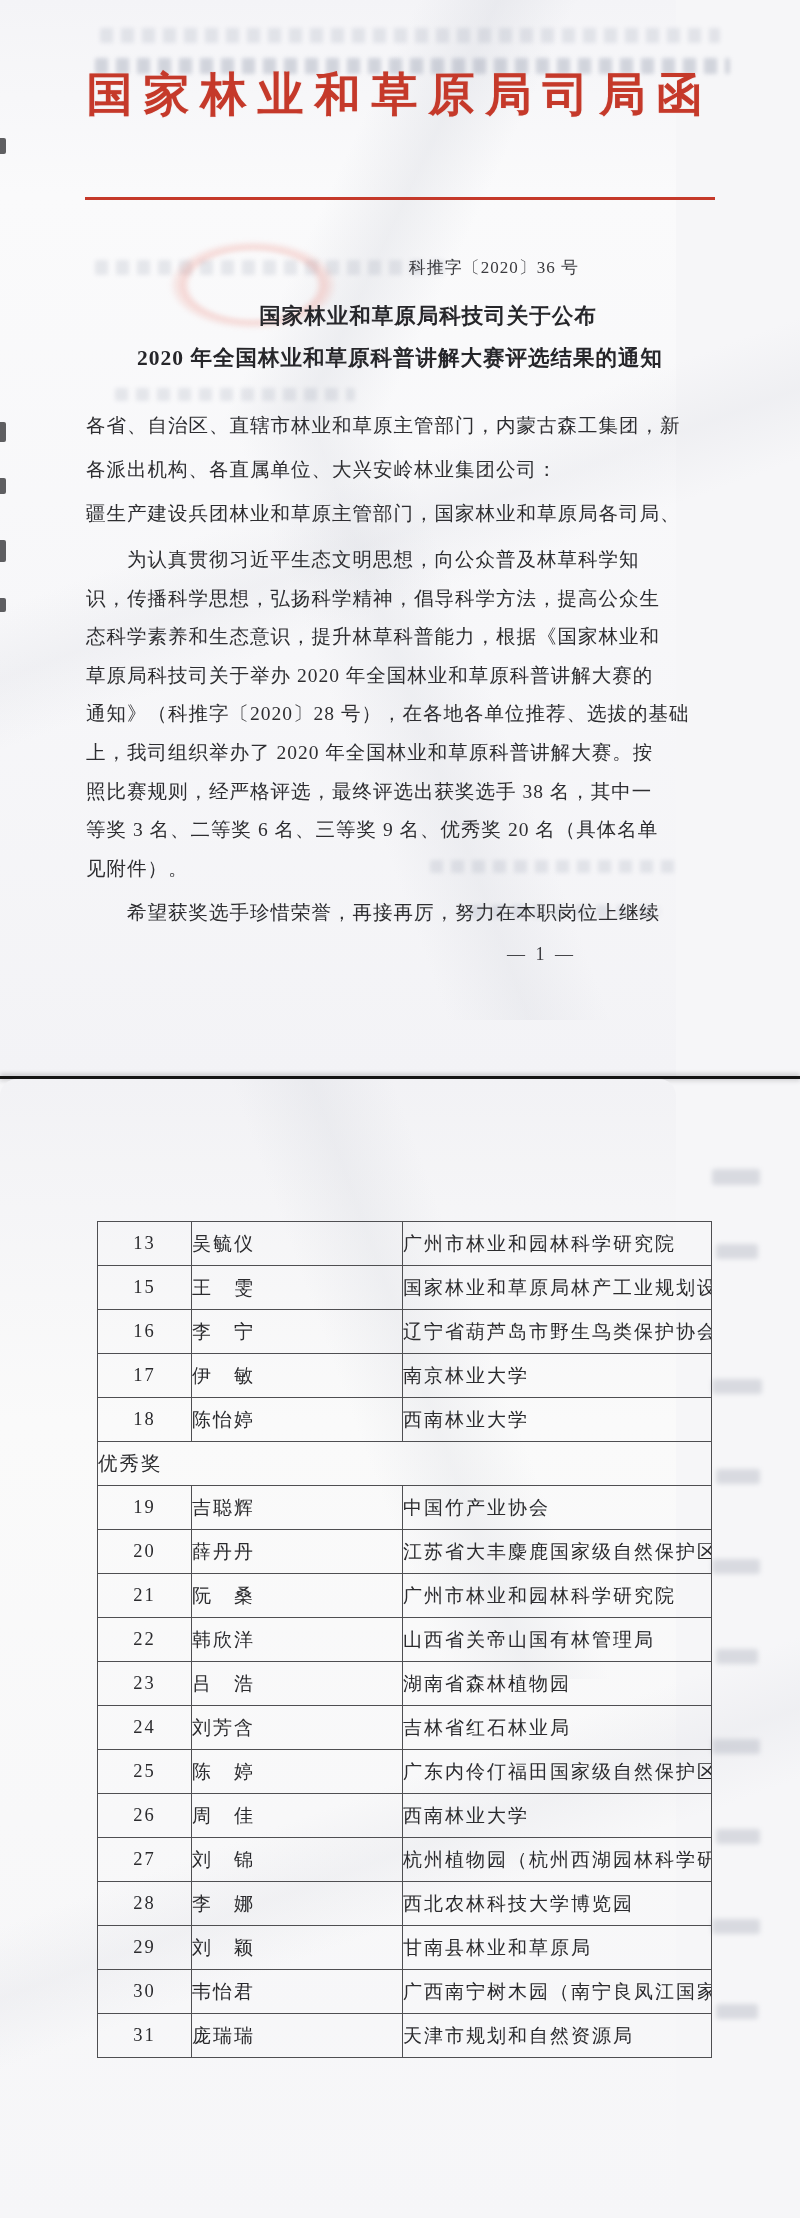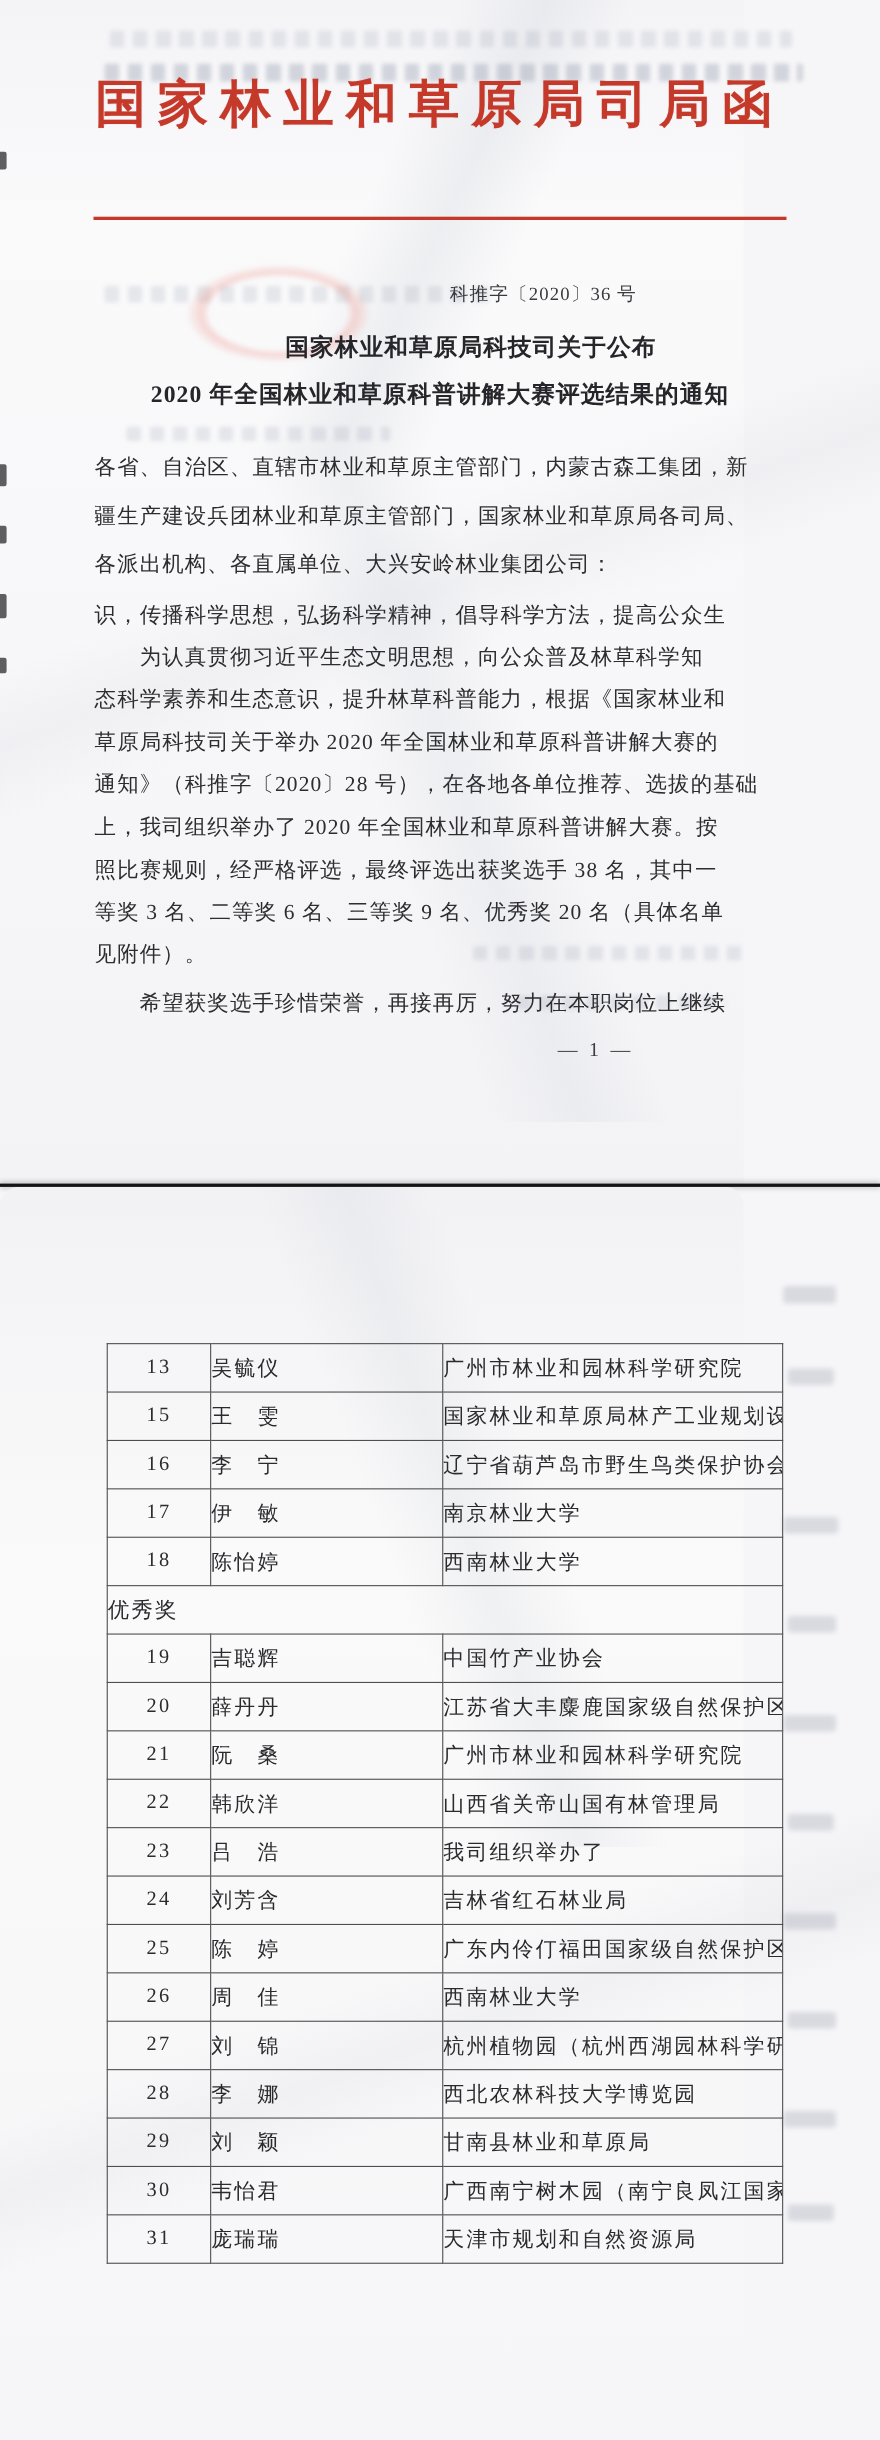--- a/index.html
+++ b/index.html
@@ -91,27 +91,27 @@
 
   <div class="letterhead">国家林业和草原局司局函</div>
   <div class="red-rule"></div>
   <div class="doc-number">科推字〔2020〕36 号</div>
 
   <div class="subject l1">国家林业和草原局科技司关于公布</div>
   <div class="subject l2">2020 年全国林业和草原科普讲解大赛评选结果的通知</div>
 
   <div class="textblock" id="recipients">
     <div class="line">各省、自治区、直辖市林业和草原主管部门，内蒙古森工集团，新</div>
+    <div class="line">各派出机构、各直属单位、大兴安岭林业集团公司：</div>
     <div class="line">疆生产建设兵团林业和草原主管部门，国家林业和草原局各司局、</div>
-    <div class="line">各派出机构、各直属单位、大兴安岭林业集团公司：</div>
   </div>
 
   <div class="textblock" id="body-par">
+    <div class="line indent">为认真贯彻习近平生态文明思想，向公众普及林草科学知</div>
     <div class="line">识，传播科学思想，弘扬科学精神，倡导科学方法，提高公众生</div>
-    <div class="line indent">为认真贯彻习近平生态文明思想，向公众普及林草科学知</div>
     <div class="line">态科学素养和生态意识，提升林草科普能力，根据《国家林业和</div>
     <div class="line">草原局科技司关于举办 2020 年全国林业和草原科普讲解大赛的</div>
     <div class="line">通知》（科推字〔2020〕28 号），在各地各单位推荐、选拔的基础</div>
     <div class="line">上，我司组织举办了 2020 年全国林业和草原科普讲解大赛。按</div>
     <div class="line">照比赛规则，经严格评选，最终评选出获奖选手 38 名，其中一</div>
     <div class="line">等奖 3 名、二等奖 6 名、三等奖 9 名、优秀奖 20 名（具体名单</div>
     <div class="line">见附件）。</div>
   </div>
 
   <div class="textblock" id="closing">
@@ -184,21 +184,21 @@
         <td class="unit">广州市林业和园林科学研究院</td>
       </tr>
       <tr>
         <td class="rank">22</td>
         <td class="name">韩欣洋</td>
         <td class="unit">山西省关帝山国有林管理局</td>
       </tr>
       <tr>
         <td class="rank">23</td>
         <td class="name">吕　浩</td>
-        <td class="unit">我司组织举办了</td>
+        <td class="unit">湖南省森林植物园</td>
       </tr>
       <tr>
         <td class="rank">24</td>
         <td class="name">刘芳含</td>
         <td class="unit">吉林省红石林业局</td>
       </tr>
       <tr>
         <td class="rank">25</td>
         <td class="name">陈　婷</td>
         <td class="unit">广东内伶仃福田国家级自然保护区管理局</td>

